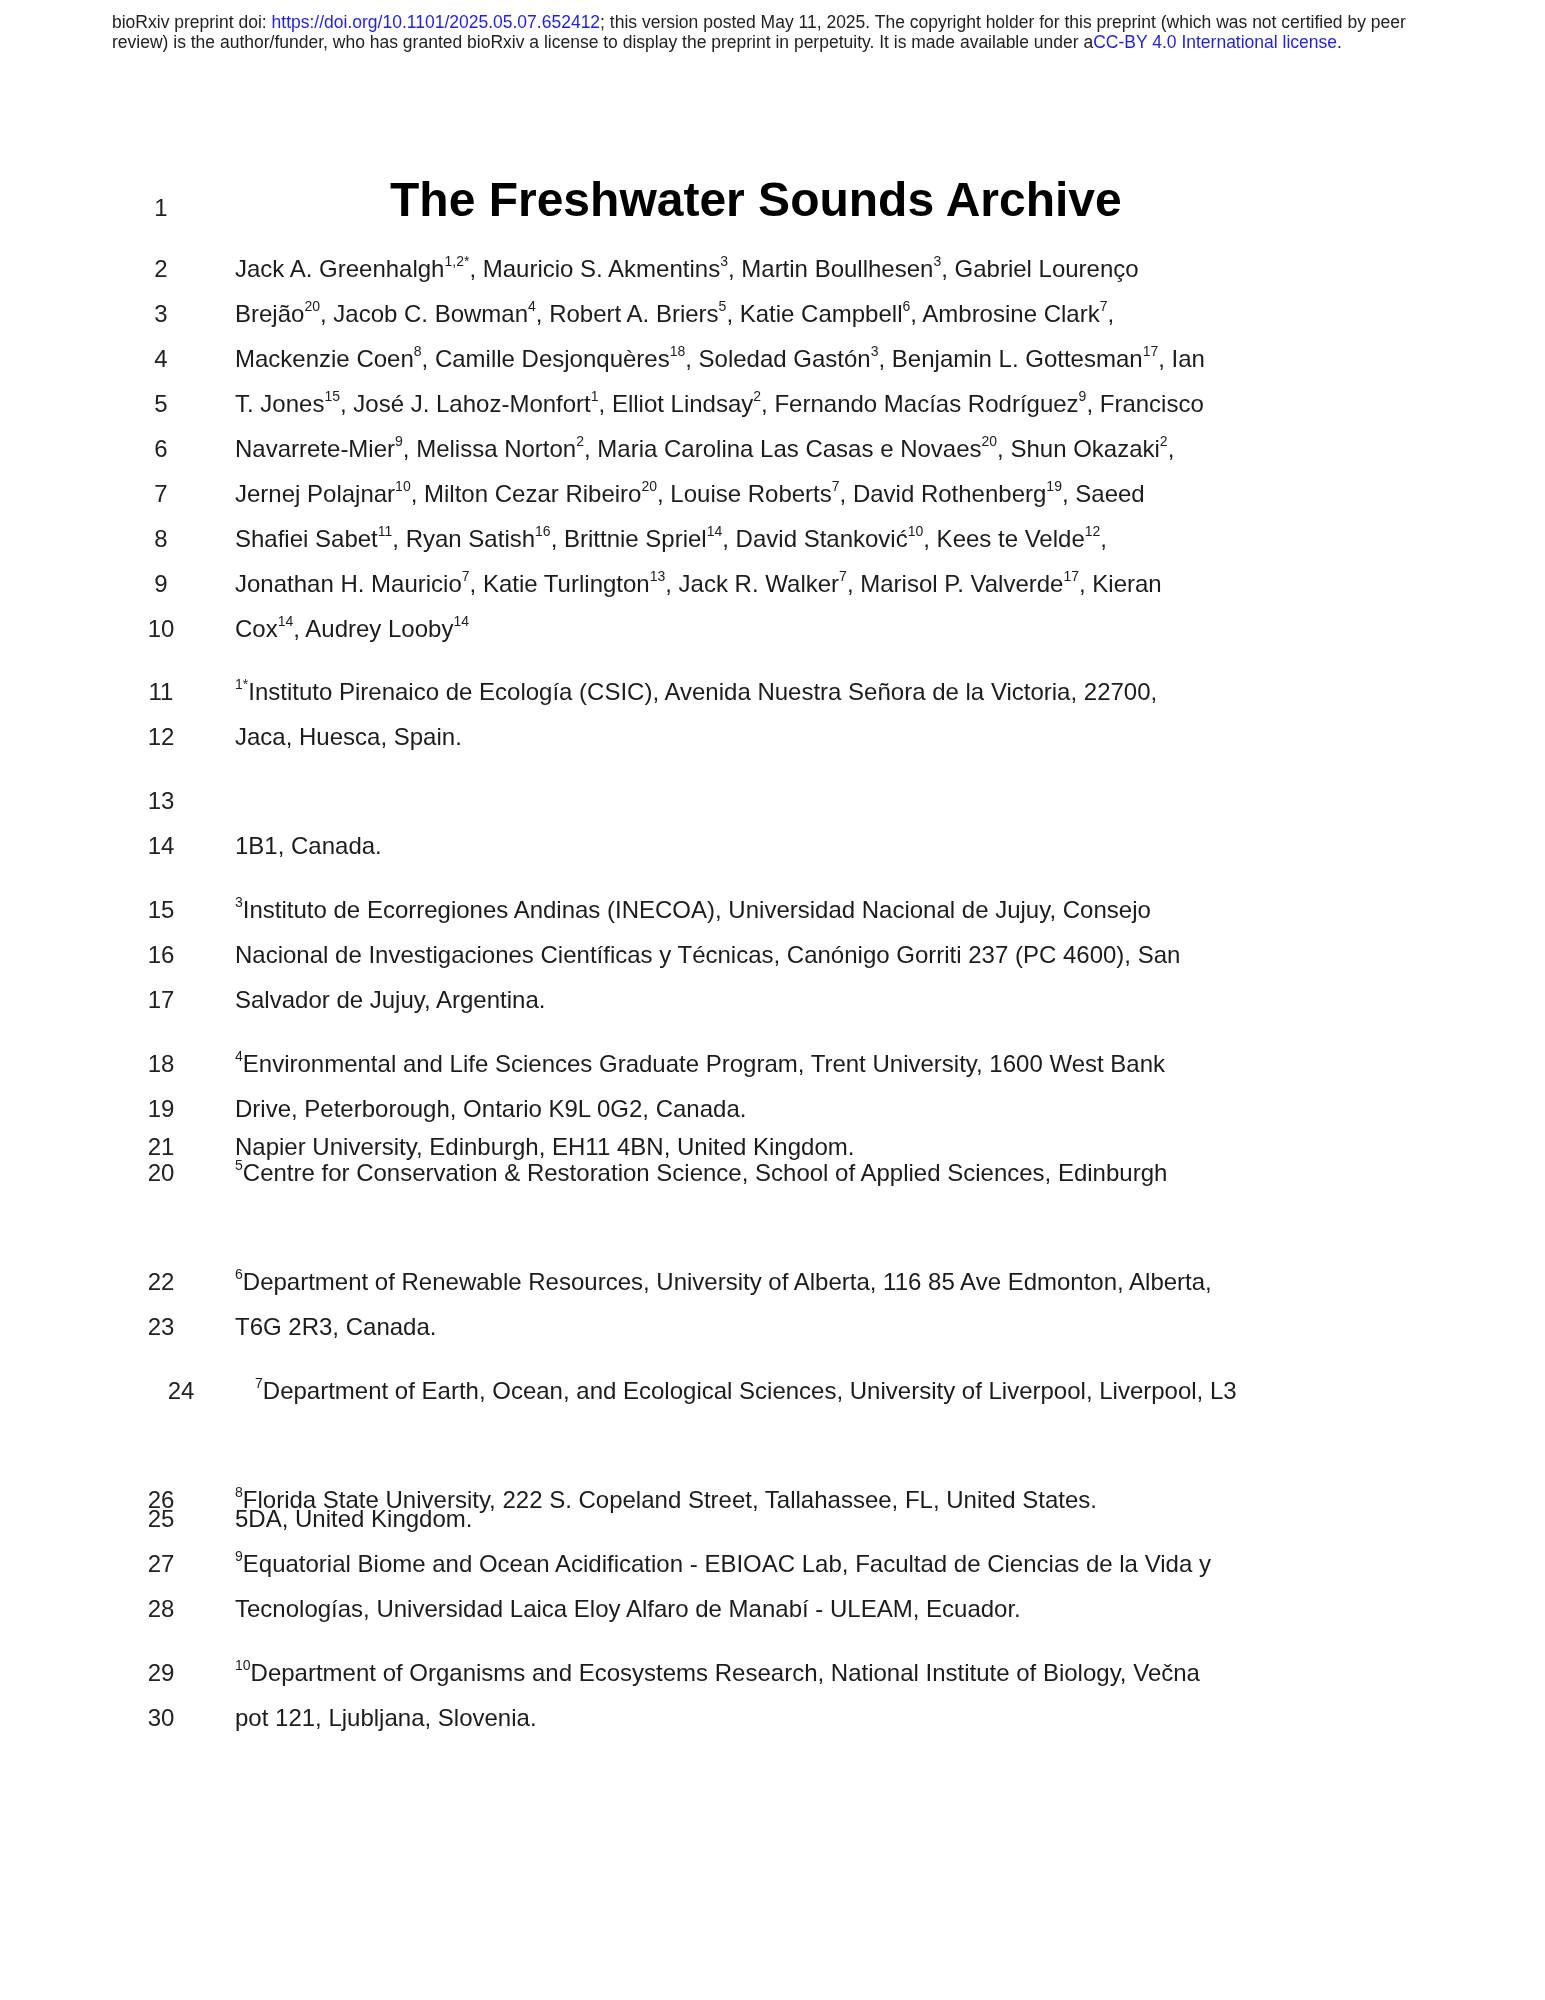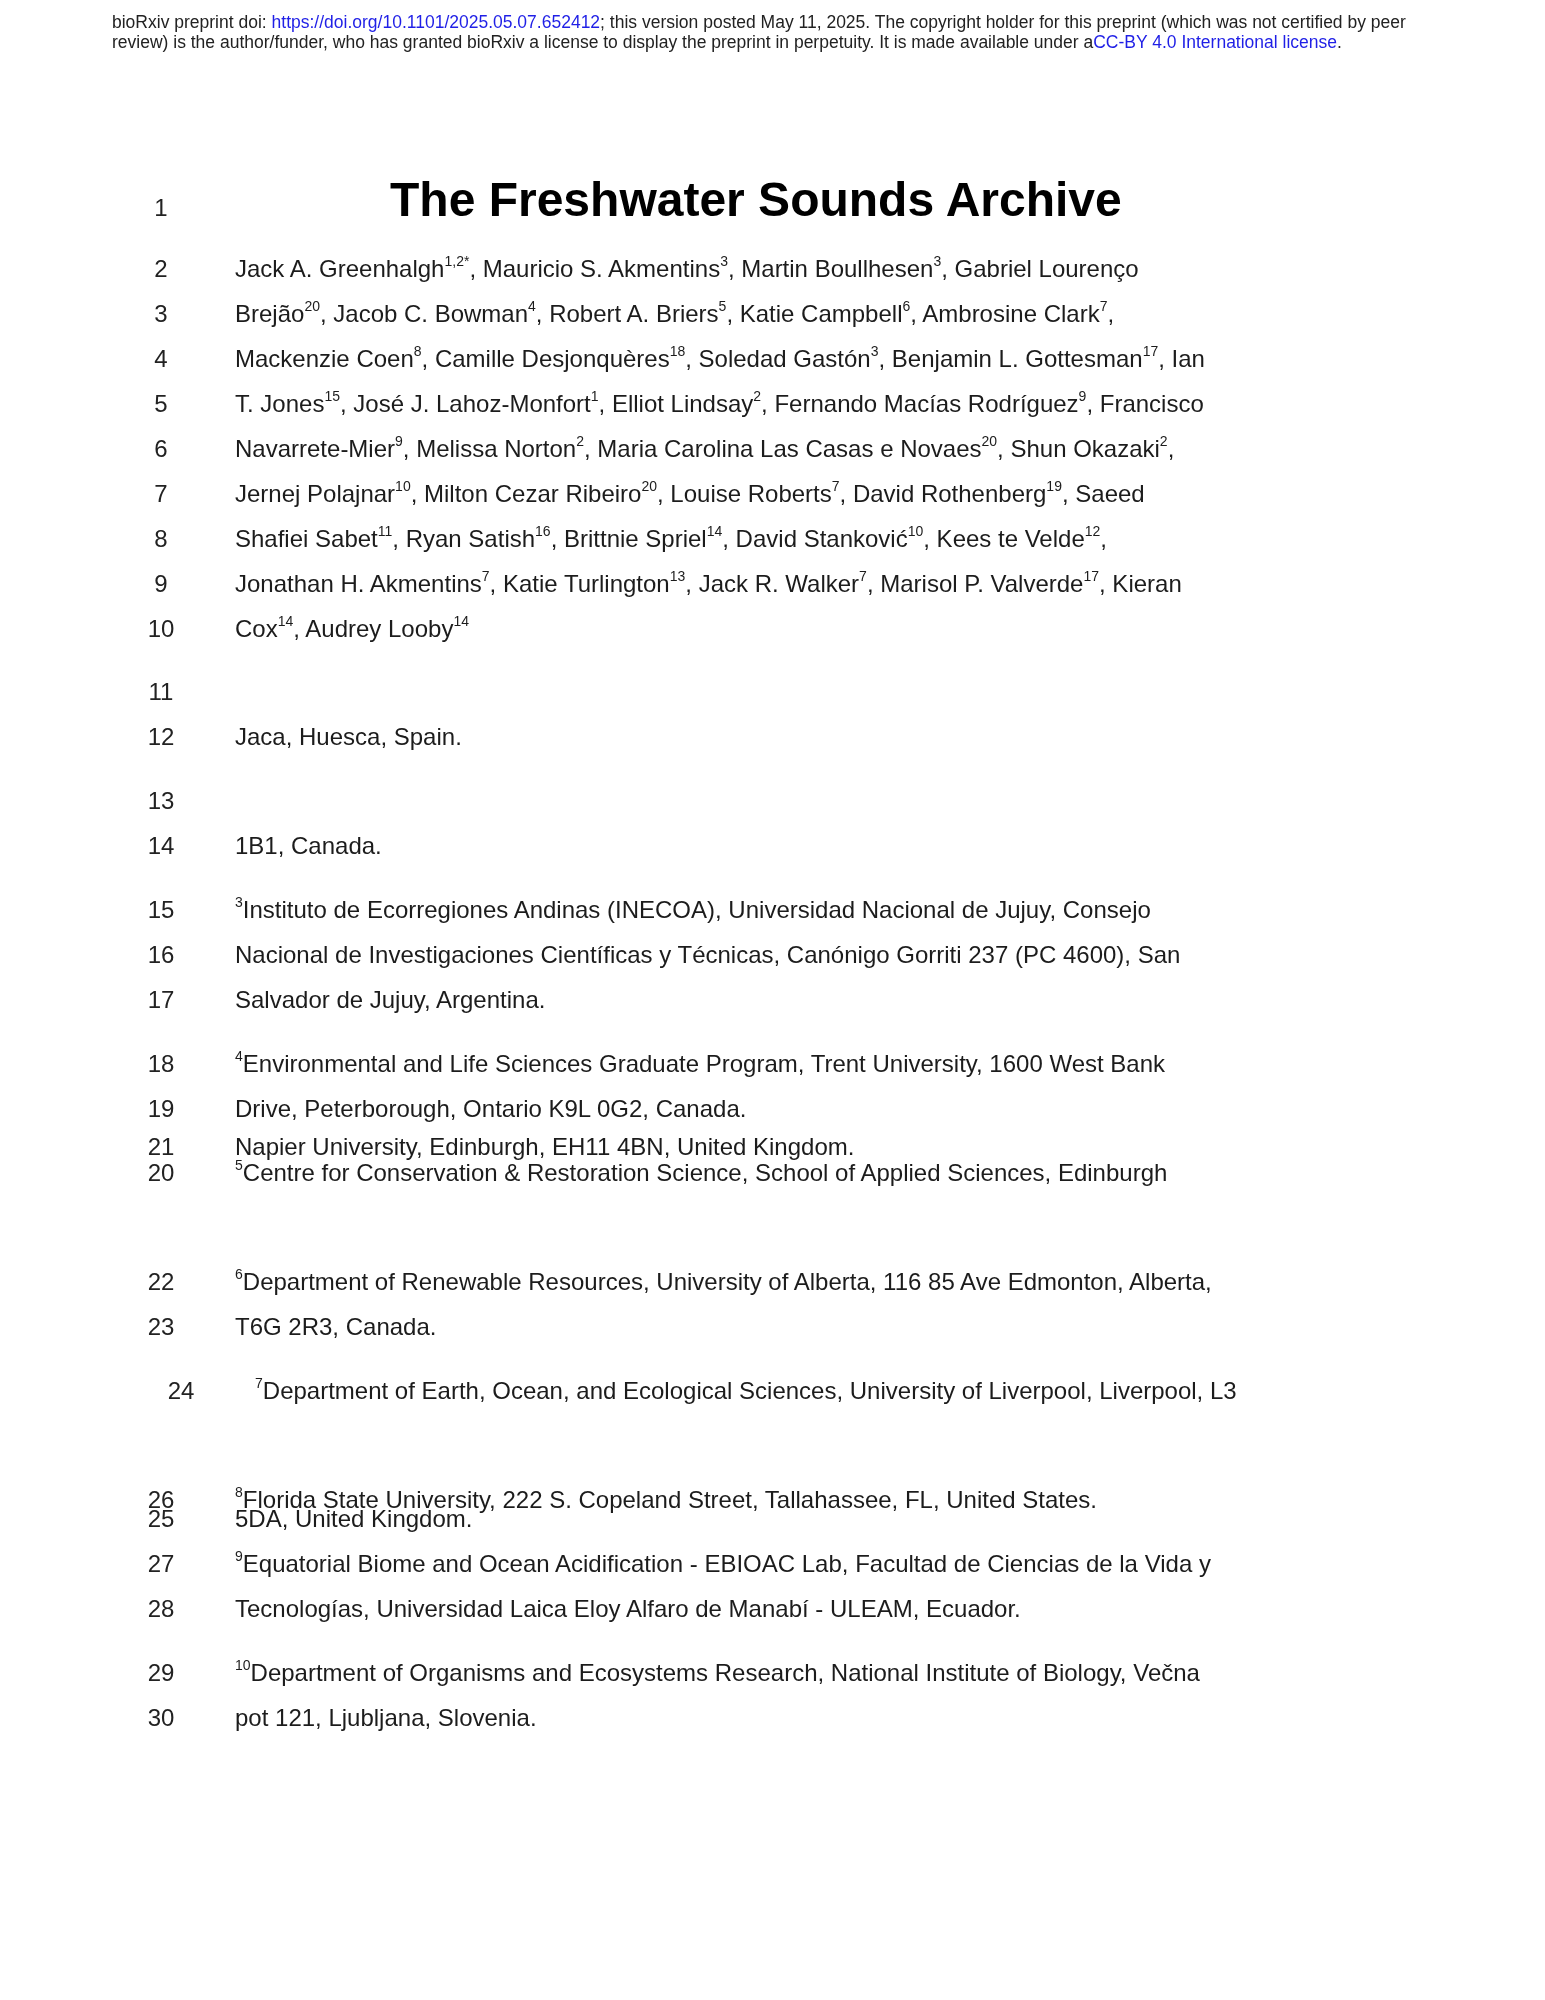--- a/index.html
+++ b/index.html
@@ -65,28 +65,29 @@
     <div class="line" style="top: 471px;">
       <div class="ln">7</div>
       <div class="txt"><span>Jernej Polajnar</span><sup>10</sup><span>, Milton Cezar Ribeiro</span><sup>20</sup><span>, Louise Roberts</span><sup>7</sup><span>, David Rothenberg</span><sup>19</sup><span>, Saeed</span></div>
     </div>
     <div class="line" style="top: 516px;">
       <div class="ln">8</div>
       <div class="txt"><span>Shafiei Sabet</span><sup>11</sup><span>, Ryan Satish</span><sup>16</sup><span>, Brittnie Spriel</span><sup>14</sup><span>, David Stanković</span><sup>10</sup><span>, Kees te Velde</span><sup>12</sup><span>,</span></div>
     </div>
     <div class="line" style="top: 561px;">
       <div class="ln">9</div>
-      <div class="txt"><span>Jonathan H. Akmentins</span><sup>7</sup><span>, Katie Turlington</span><sup>13</sup><span>, Jack R. Walker</span><sup>7</sup><span>, Marisol P. Valverde</span><sup>17</sup><span>, Kieran</span></div>
+      <div class="txt"><span>Jonathan H. Mauricio</span><sup>7</sup><span>, Katie Turlington</span><sup>13</sup><span>, Jack R. Walker</span><sup>7</sup><span>, Marisol P. Valverde</span><sup>17</sup><span>, Kieran</span></div>
     </div>
     <div class="line" style="top: 606px;">
       <div class="ln">10</div>
       <div class="txt"><span>Cox</span><sup>14</sup><span>, Audrey Looby</span><sup>14</sup></div>
     </div>
     <div class="line" style="top: 669px;">
       <div class="ln">11</div>
+      <div class="txt"><sup>1*</sup><span>Instituto Pirenaico de Ecología (CSIC), Avenida Nuestra Señora de la Victoria, 22700,</span></div>
     </div>
     <div class="line" style="top: 714px;">
       <div class="ln">12</div>
       <div class="txt"><span>Jaca, Huesca, Spain.</span></div>
     </div>
     <div class="line" style="top: 778px;">
       <div class="ln">13</div>
     </div>
     <div class="line" style="top: 823px;">
       <div class="ln">14</div>

